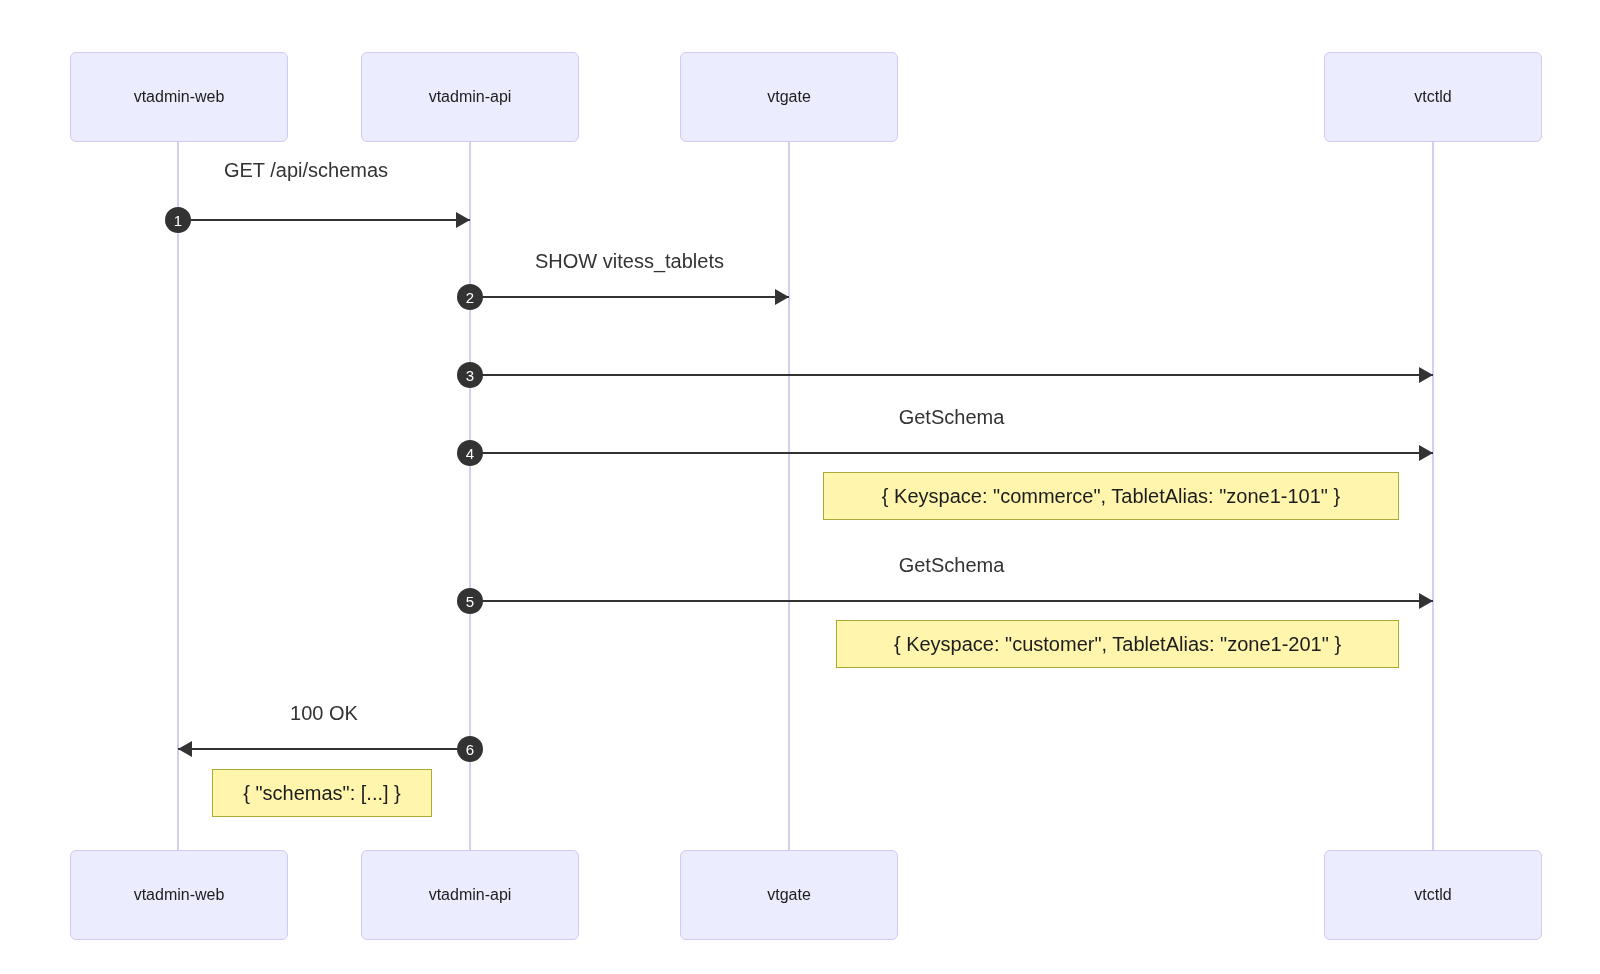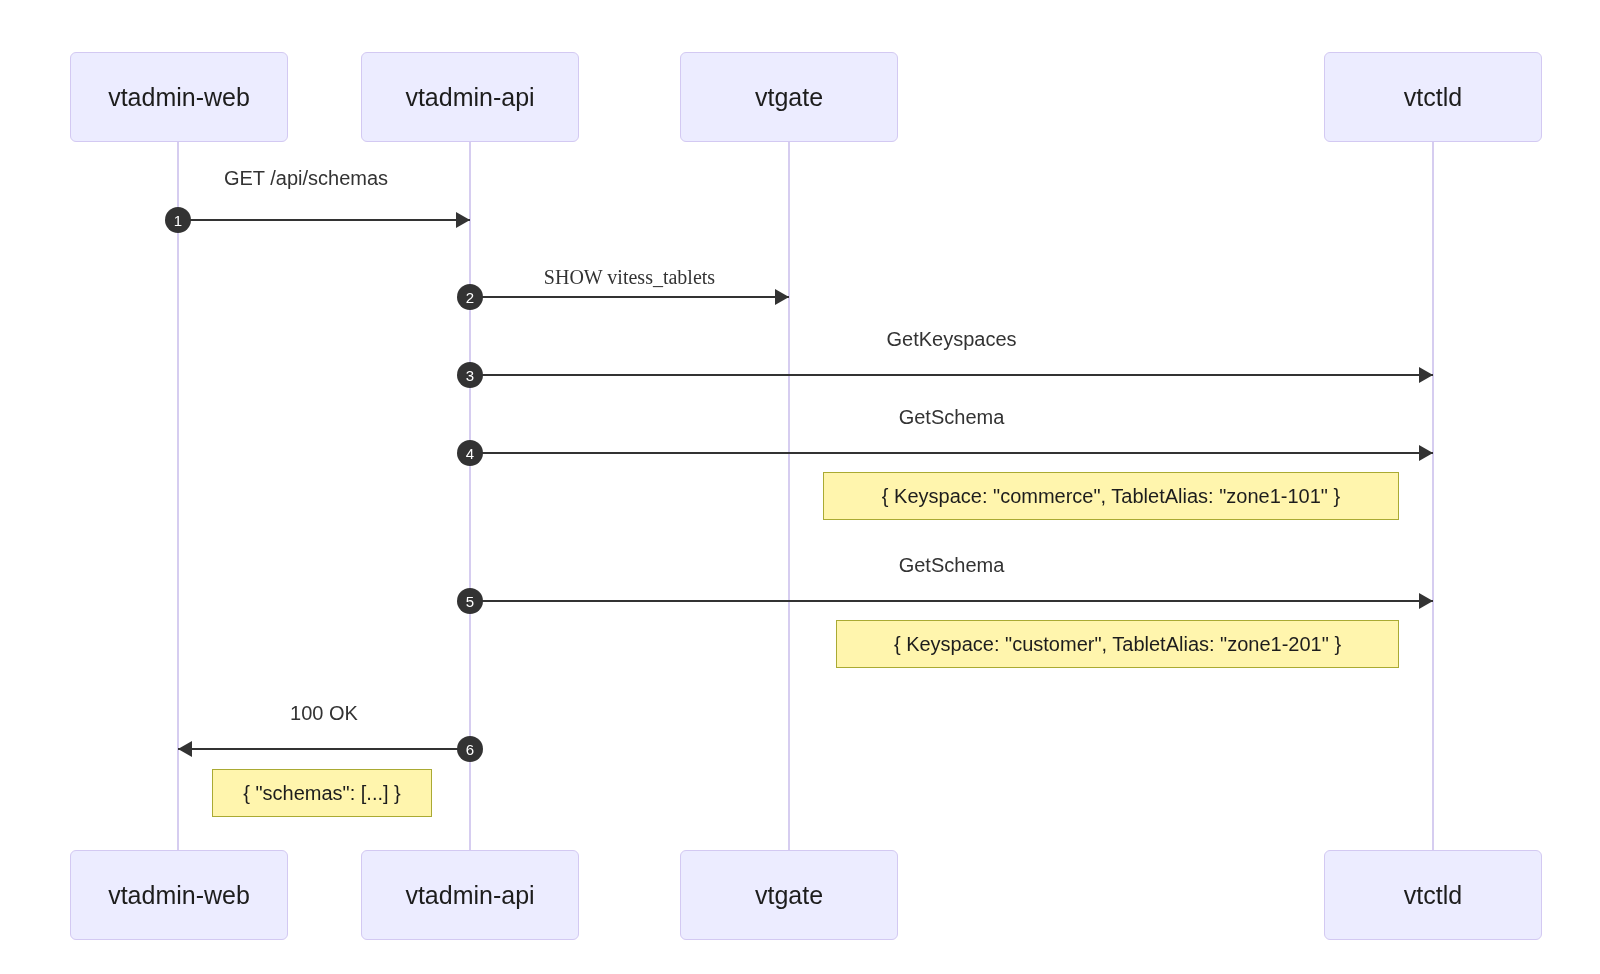--- a/index.html
+++ b/index.html
@@ -30,21 +30,21 @@
     box-sizing: border-box;
     background: #ececff;
     border: 1.6px solid #d3c9f2;
     border-radius: 6px;
     display: flex;
     align-items: center;
     justify-content: center;
     z-index: 4;
   }
   .actor-label {
-    font-size: 25px;
+    font-size: 16px;
     color: #1d1d1d;
     font-family: "Liberation Sans", sans-serif;
     line-height: 1;
     white-space: nowrap;
   }
   .msg-line {
     position: absolute;
     height: 2.4px;
     background: #333333;
     z-index: 2;
@@ -132,29 +132,28 @@
       <span class="actor-label">vtadmin-api</span>
     </div>
     <div class="actor-box" style="left: 680px; top: 850px; width: 218px; height: 90px;">
       <span class="actor-label">vtgate</span>
     </div>
     <div class="actor-box" style="left: 1324px; top: 850px; width: 218px; height: 90px;">
       <span class="actor-label">vtctld</span>
     </div>
     <div class="msg-line" style="left: 178px; top: 219px; width: 292px;"></div>
     <div class="msg-head right" style="left: 456px; top: 212px;"></div>
-    <div class="msg-label" style="left: 178px; width: 256px; top: 168px;">GET /api/schemas</div>
+    <div class="msg-label" style="left: 178px; width: 256px; top: 160px;">GET /api/schemas</div>
     <div class="seq-badge" style="left: 165px; top: 207px;">1</div>
     <div class="msg-line" style="left: 470px; top: 296px; width: 319px;"></div>
     <div class="msg-head right" style="left: 775px; top: 289px;"></div>
-    <div class="msg-label" style="left: 470px; width: 319px; top: 267px; font-family: Liberation Serif, serif;">SHOW vitess_tablets</div>
+    <div class="msg-label" style="left: 470px; width: 319px; top: 251px;">SHOW vitess_tablets</div>
     <div class="seq-badge" style="left: 457px; top: 284px;">2</div>
     <div class="msg-line" style="left: 470px; top: 374px; width: 963px;"></div>
     <div class="msg-head right" style="left: 1419px; top: 367px;"></div>
-    <div class="msg-label" style="left: 470px; width: 963px; top: 329px;">GetKeyspaces</div>
     <div class="seq-badge" style="left: 457px; top: 362px;">3</div>
     <div class="msg-line" style="left: 470px; top: 452px; width: 963px;"></div>
     <div class="msg-head right" style="left: 1419px; top: 445px;"></div>
     <div class="msg-label" style="left: 470px; width: 963px; top: 407px;">GetSchema</div>
     <div class="seq-badge" style="left: 457px; top: 440px;">4</div>
     <div class="msg-line" style="left: 470px; top: 600px; width: 963px;"></div>
     <div class="msg-head right" style="left: 1419px; top: 593px;"></div>
     <div class="msg-label" style="left: 470px; width: 963px; top: 555px;">GetSchema</div>
     <div class="seq-badge" style="left: 457px; top: 588px;">5</div>
     <div class="msg-line" style="left: 178px; top: 748px; width: 292px;"></div>

